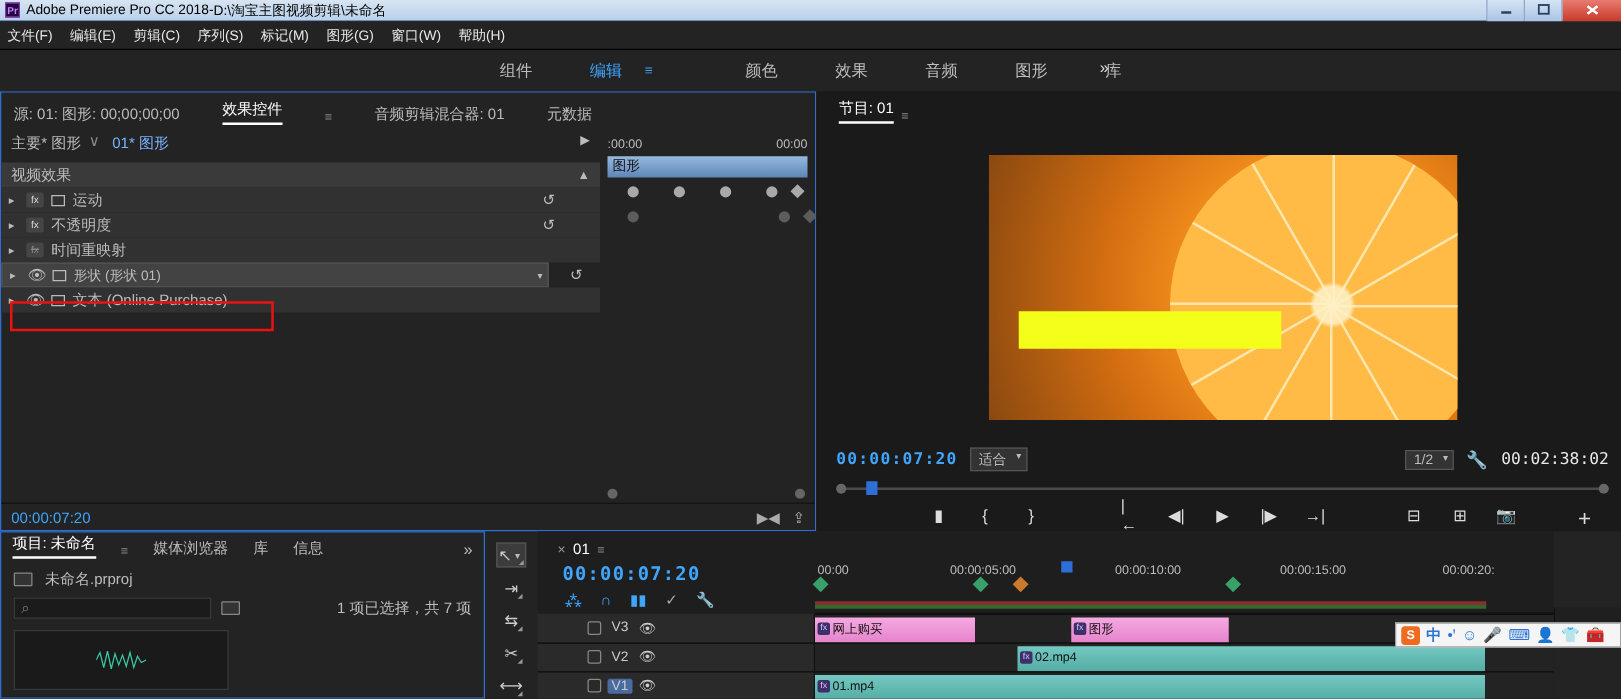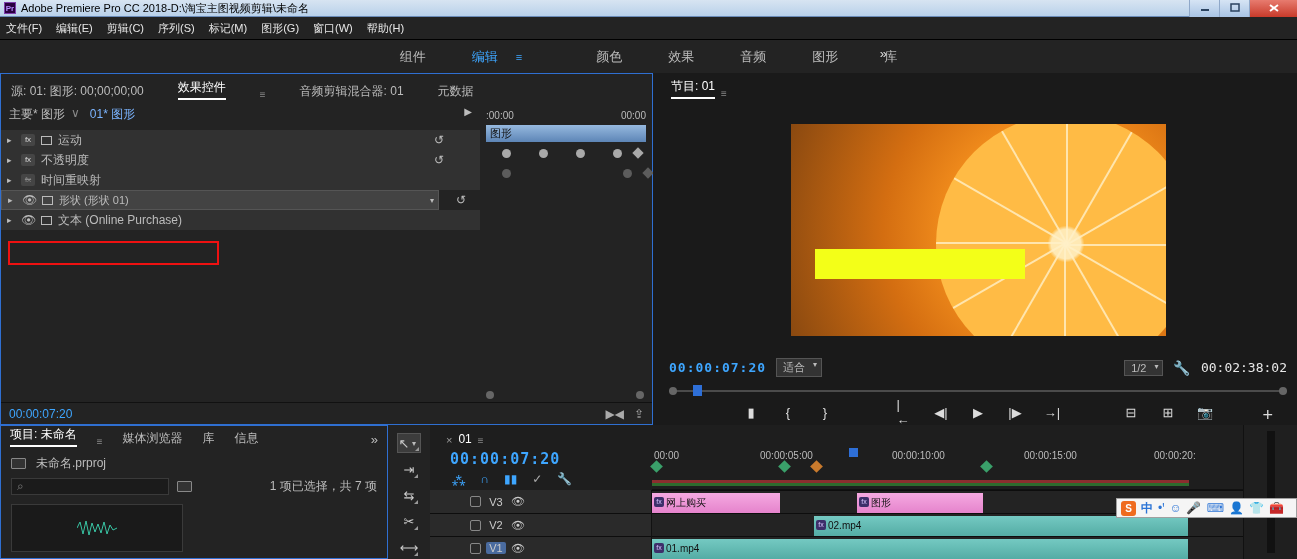--- a/index.html
+++ b/index.html
@@ -19,21 +19,21 @@
 .menubar span { cursor:default; }
 
 
 .wsbar { height: 33px; background:#232323; display:flex; align-items:center; justify-content:center; gap:46px; font-size:13px; color:#bcbcbc; position:relative; }
 .wsbar .ws.active { color:#3ea6ff; }
 .wsbar .lines { font-size:11px; color:#3ea6ff; position:relative; left:-28px; }
 .wsbar .chev { position:absolute; right:410px; top:6px; font-size:13px; color:#ddd; }
 
 
 .upper { display:flex; height: 352px; }
-.lower { display:flex; height: 134px; }
+.lower { display:flex; height: 134px; align-items: center; }
 
 
 .leftpanel { width: 653px; border:1px solid #2f6fd1; display:flex; flex-direction:column; background:#232323; }
 .paneltabs { height:32px; display:flex; align-items:flex-end; gap:34px; padding:0 10px 6px 10px; font-size:12px; color:#bcbcbc; }
 .paneltabs .tab.active { color:#fff; border-bottom:2px solid #fff; padding-bottom:2px; }
 .paneltabs .ham { font-size:10px; color:#888; }
 
 .ecbody { flex:1; display:flex; }
 .eclist { width:483px; display:flex; flex-direction:column; }
 .echeader { height:24px; display:flex; align-items:flex-start; padding:0 8px; color:#bcbcbc; }
@@ -217,20 +217,24 @@
       <span class="tab">元数据</span>
     </div>
     <div class="ecbody">
       <div class="eclist">
         <div class="echeader">
           <span>主要* 图形</span>
           <span style="margin:0 6px;color:#888">∨</span>
           <span class="grp">01* 图形</span>
           <span class="play">▶</span>
         </div>
+        <div class="ecsec">
+          <span>视频效果</span>
+          <span class="up">▲</span>
+        </div>
         <div class="ecrow">
           <span class="tw">▸</span>
             <span class="fx">fx</span>
             <span class="boxicon"></span>
           <span>运动</span>
           <span class="reset">↺</span>
         </div>
         <div class="ecrow">
           <span class="tw">▸</span>
             <span class="fx">fx</span>

